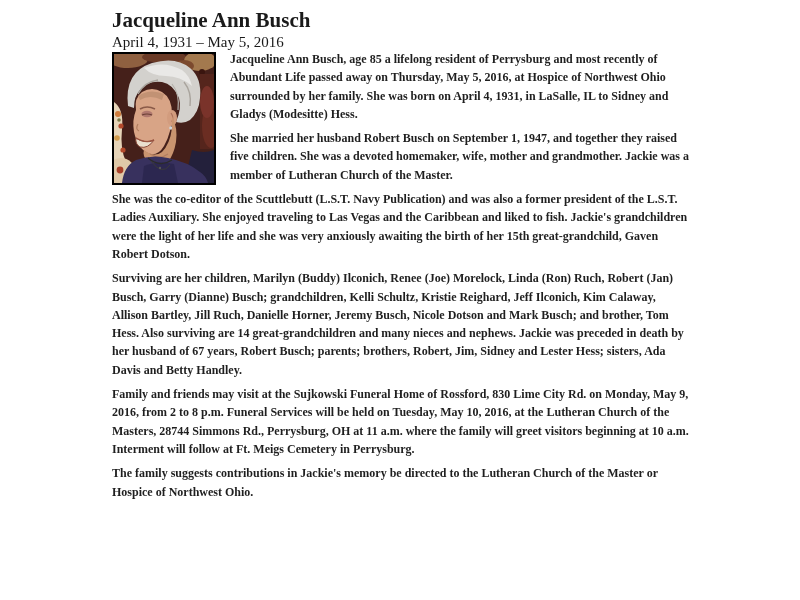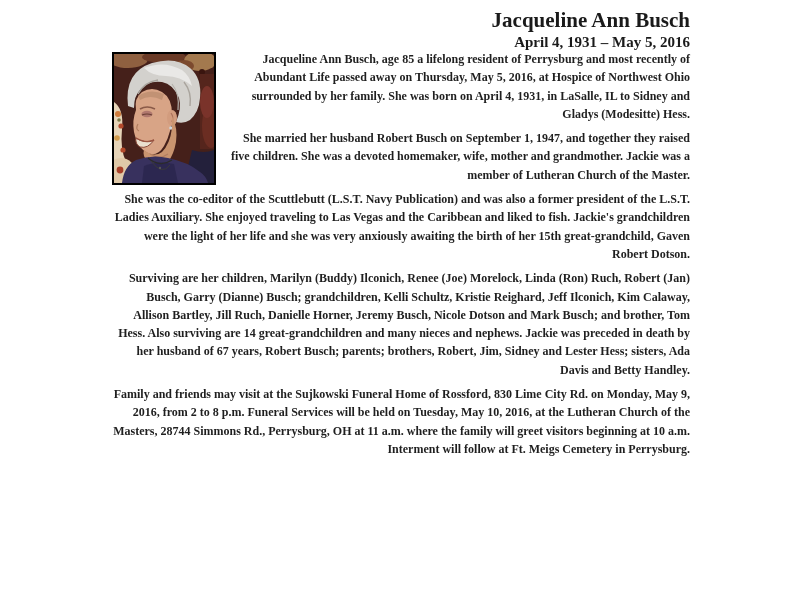--- a/index.html
+++ b/index.html
@@ -8,39 +8,38 @@
     background: #ffffff;
   }
   .canvas {
     position: relative;
     width: 772px;
     height: 600px;
     background: #ffffff;
     overflow: hidden;
     font-family: "Liberation Serif", "DejaVu Serif", serif;
     color: #1e1e1e;
-    text-align: right;
   }
   .doc {
     position: absolute;
     left: 112px;
     top: 8px;
     width: 578px;
   }
   .title {
     font-size: 21px;
     line-height: 24px;
     font-weight: bold;
     margin: 0;
     color: #1a1a1a;
   }
   .dates {
     font-size: 15px;
     line-height: 16px;
-    font-weight: bold;
+    font-weight: normal;
     margin-top: 2px;
     color: #1a1a1a;
   }
   .body-text {
     font-size: 12px;
     line-height: 18.3px;
     font-weight: bold;
     color: #1f1f1f;
   }
   .photo {
@@ -132,17 +131,18 @@
       <p>Jacqueline Ann Busch, age 85 a lifelong resident of Perrysburg and most recently of Abundant Life passed away on Thursday, May 5, 2016, at Hospice of Northwest Ohio surrounded by her family. She was born on April 4, 1931, in LaSalle, IL to Sidney and Gladys (Modesitte) Hess.</p>
 
       <p>She married her husband Robert Busch on September 1, 1947, and together they raised five children. She was a devoted homemaker, wife, mother and grandmother. Jackie was a member of Lutheran Church of the Master.</p>
 
       <p>She was the co-editor of the Scuttlebutt (L.S.T. Navy Publication) and was also a former president of the L.S.T. Ladies Auxiliary. She enjoyed traveling to Las Vegas and the Caribbean and liked to fish. Jackie's grandchildren were the light of her life and she was very anxiously awaiting the birth of her 15th great-grandchild, Gaven Robert Dotson.</p>
 
       <p>Surviving are her children, Marilyn (Buddy) Ilconich, Renee (Joe) Morelock, Linda (Ron) Ruch, Robert (Jan) Busch, Garry (Dianne) Busch; grandchildren, Kelli Schultz, Kristie Reighard, Jeff Ilconich, Kim Calaway, Allison Bartley, Jill Ruch, Danielle Horner, Jeremy Busch, Nicole Dotson and Mark Busch; and brother, Tom Hess. Also surviving are 14 great-grandchildren and many nieces and nephews.  Jackie was preceded in death by her husband of 67 years, Robert Busch; parents; brothers, Robert, Jim, Sidney and Lester Hess; sisters, Ada Davis and Betty Handley.</p>
 
       <p>Family and friends may visit at the Sujkowski Funeral Home of Rossford, 830 Lime City Rd. on Monday, May 9, 2016, from 2 to 8 p.m. Funeral Services will be held on Tuesday, May 10, 2016, at the Lutheran Church of the Masters, 28744 Simmons Rd., Perrysburg, OH at 11 a.m. where the family will greet visitors beginning at 10 a.m. Interment will follow at Ft. Meigs Cemetery in Perrysburg.</p>
 
+      <p>The family suggests contributions in Jackie's memory be directed to the Lutheran Church of the Master or Hospice of Northwest Ohio.</p>
 
 
     </div>
   </div>
 </div>
 
 </body></html>

